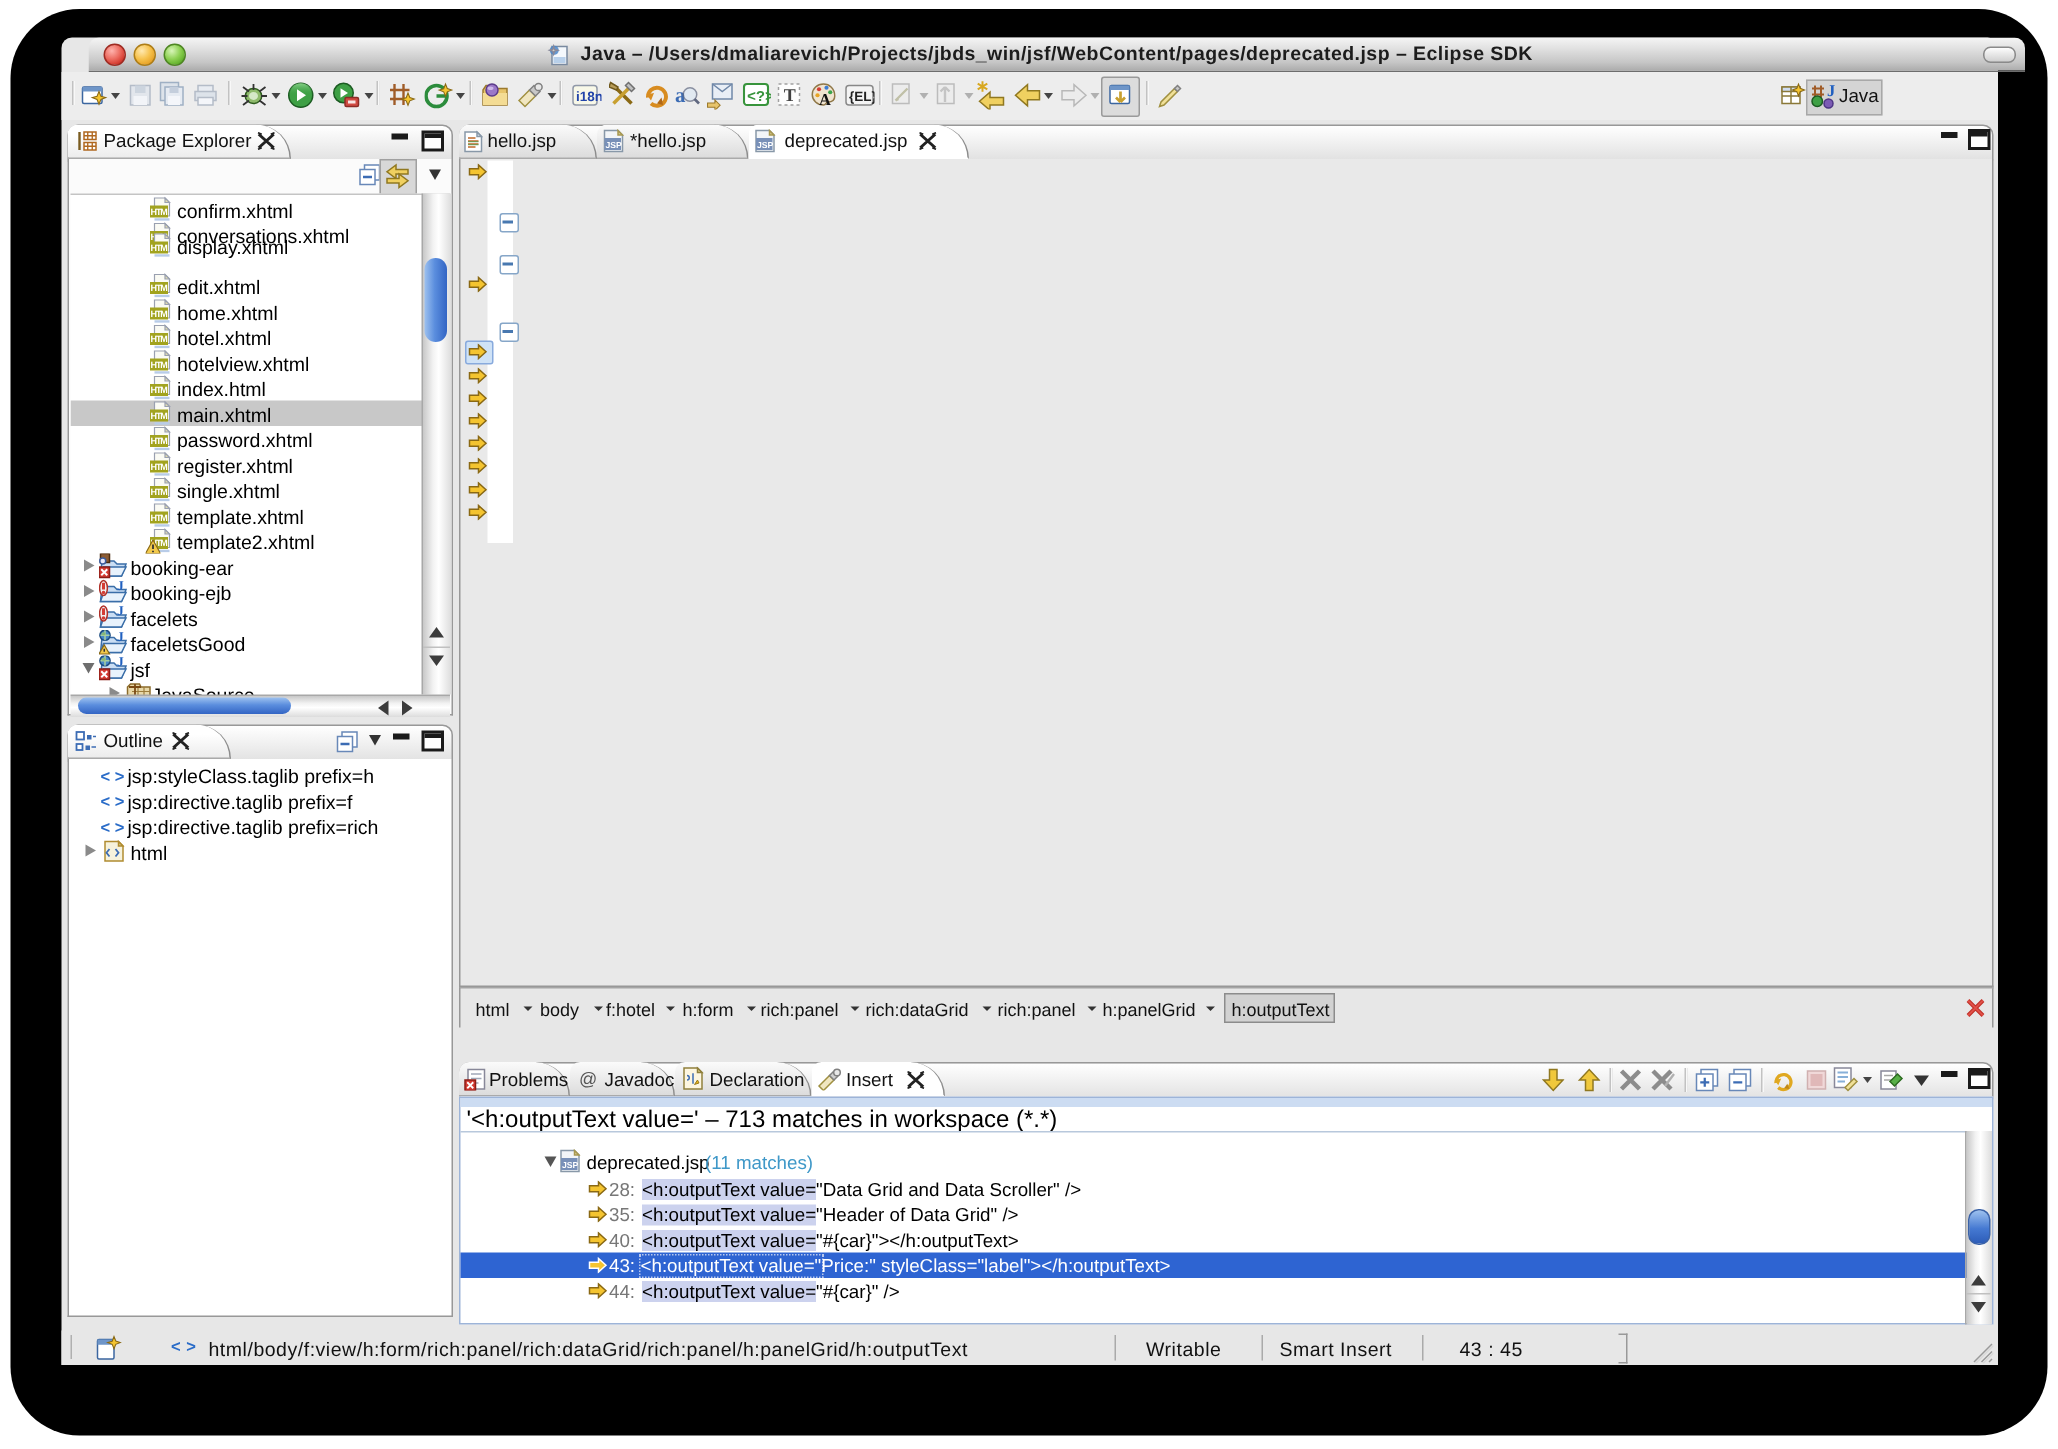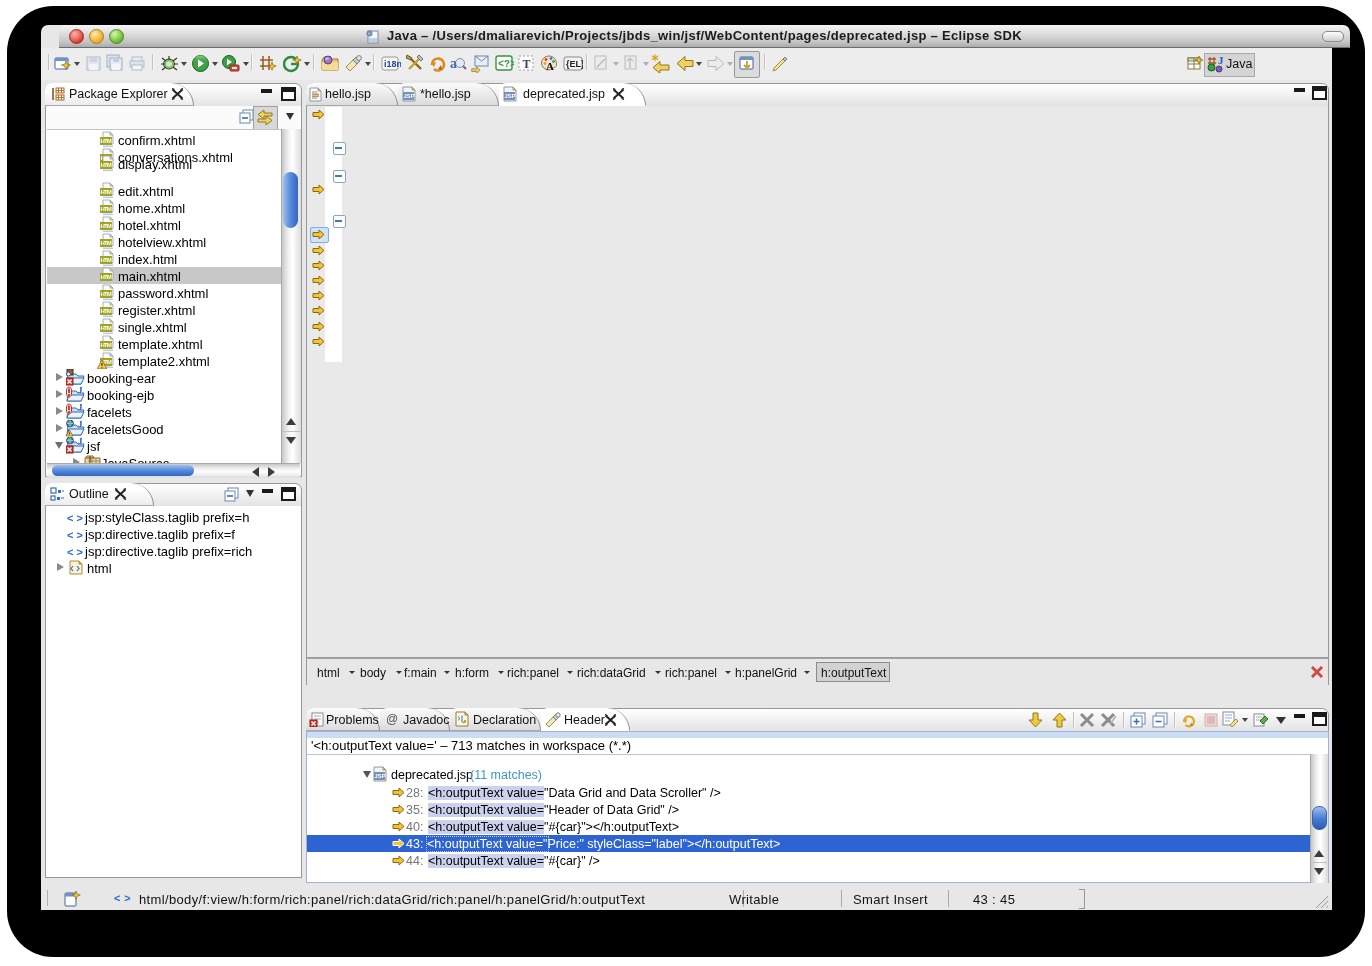--- a/index.html
+++ b/index.html
@@ -677,21 +677,21 @@
         </svg>
       <svg style="left:5px;top:230px" width="13" height="11" viewBox="0 0 13 11">
           <path d="M1 3.5h6V1l5 4.5L7 10V7.5H1z" fill="#f4c430" stroke="#8a6914" stroke-width="1"></path>
         </svg>
     </div>
     <div id="breadcrumb">
       <span class="bc-item" style="left:10px">html</span>
         <i class="bc-drop" style="left:42px"></i>
       <span class="bc-item" style="left:53px">body</span>
         <i class="bc-drop" style="left:89px"></i>
-      <span class="bc-item" style="left:97px">f:main</span>
+      <span class="bc-item" style="left:97px">f:hotel</span>
         <i class="bc-drop" style="left:137px"></i>
       <span class="bc-item" style="left:148px">h:form</span>
         <i class="bc-drop" style="left:191px"></i>
       <span class="bc-item" style="left:200px">rich:panel</span>
         <i class="bc-drop" style="left:260px"></i>
       <span class="bc-item" style="left:270px">rich:dataGrid</span>
         <i class="bc-drop" style="left:348px"></i>
       <span class="bc-item" style="left:358px">rich:panel</span>
         <i class="bc-drop" style="left:418px"></i>
       <span class="bc-item" style="left:428px">h:panelGrid</span>
@@ -724,21 +724,21 @@
         <path d="M10 1l3 3h-3z" fill="#e4d890" stroke="#90803c"></path>
         <path d="M3 6c2 0 2 3 0 3m4-4.5v7" stroke="#3c6cb4" fill="none"></path>
         <path d="M8 12l3-1-1-2z" fill="#e8b820" stroke="#907010" stroke-width="0.6"></path>
       </svg>
     <span class="abs" style="left:167px;top:5px;font-size:12.5px;color:#111;">Declaration</span>
     <svg style="left:239px;top:4px" width="16" height="15" viewBox="0 0 16 15">
         <path d="M1 12l7-7 3 3-7 7z" fill="#f0e6c0" stroke="#a09040"></path>
         <path d="M8 5l2.5-2.5 3 3L11 8z" fill="#d0d0d0" stroke="#808080"></path>
         <circle cx="13" cy="3" r="2.2" fill="#e8e8e8" stroke="#808080"></circle>
       </svg>
-    <span class="abs" style="left:258px;top:5px;font-size:12.5px;color:#111;">Header</span>
+    <span class="abs" style="left:258px;top:5px;font-size:12.5px;color:#111;">Insert</span>
     <svg style="left:298px;top:6px" width="13" height="12" viewBox="0 0 13 12">
         <path d="M1.5 1.5L11.5 10.5M11.5 1.5L1.5 10.5" stroke="#222" stroke-width="2"></path>
         <path d="M1 0.5l2.5 1M12 0.5l-2.5 1M1 11.5l2.5-1M12 11.5l-2.5-1" stroke="#222" stroke-width="1.2"></path>
       </svg>
 
     <svg style="left:722px;top:4px" width="15" height="16" viewBox="0 0 15 16">
         <path d="M5 1h5v7h4l-6.5 7L1 8h4z" fill="#f0c83c" stroke="#907820"></path>
       </svg>
     <svg style="left:746px;top:4px" width="15" height="16" viewBox="0 0 15 16">
         <path d="M5 15h5V8h4L7.5 1 1 8h4z" fill="#f0c83c" stroke="#907820"></path>
@@ -783,21 +783,21 @@
         <path d="M3 5h6M3 8h6" stroke="#a8a8a8"></path>
         <path d="M7 9l5-5 3 3-5 5z" fill="#58b048" stroke="#2c6c20"></path>
       </svg>
     <div class="tri-d" style="left:970px;top:9px;border-top-color:#333;border-left-width:5px;border-right-width:5px;border-top-width:7px;"></div>
     <div class="minmax" style="left:988px;top:6px;"></div>
     <div class="maxbox" style="left:1006px;top:4px;">
         <i></i>
       </div>
     <div id="bt-body">
       <div class="abs" style="left:0;top:0;width:1021px;height:6px;background:#ccdcf2;"></div>
-      <div class="abs" style="left:4px;top:6px;font-size:13px;color:#000;white-space:nowrap;">'&lt;h:outputText value=' – 713 matches in workspace (*.*)</div>
+      <div class="abs" style="left:4px;top:6px;font-size:16px;color:#000;white-space:nowrap;">'&lt;h:outputText value=' – 713 matches in workspace (*.*)</div>
       <div class="abs" style="left:0;top:22px;width:1021px;height:1px;background:#b8c8dc;"></div>
       <div class="srow" style="top:34px">
           <div class="tri-d" style="left:56px;top:5px;border-top-color:#555;"></div>
           <svg style="left:66px;top:0px" width="14" height="16" viewBox="0 0 14 16">
             <path d="M1 1h9l3 3v11H1z" fill="#f2f5f8" stroke="#8898a8"></path>
             <path d="M10 1l3 3h-3z" fill="#d8cc90" stroke="#a89850"></path>
             <rect x="1" y="6" width="11" height="8" fill="#7890b8"></rect>
             <text x="1.6" y="12.4" font-family="Liberation Sans" font-size="5.8" font-weight="bold" fill="#fff">JSP</text>
           </svg>
           <span style="left:84px">deprecated.jsp</span>
@@ -848,21 +848,21 @@
   <div id="status">
     <div class="abs" style="left:6px;top:3px;width:1px;height:16px;background:#b0b0b0;"></div>
     <svg style="left:22px;top:2px" width="19" height="19" viewBox="0 0 19 19">
         <rect x="2" y="4" width="11" height="13" rx="1" fill="#fff" stroke="#3b66a0"></rect>
         <rect x="2" y="4" width="11" height="3.5" fill="#6e95c8"></rect>
         <path d="M13 2l1.2 3L17.2 6l-3 1.2L13 10.2l-1.2-3L8.8 6l3-.8z" fill="#f4c430" stroke="#8a6914" stroke-width="0.7"></path>
       </svg>
     <span class="abs" style="left:73px;top:5px;color:#2a6cc8;font-weight:bold;font-size:11px;">&lt;&nbsp;&gt;</span>
     <span class="abs" style="left:98px;top:5px;">html/body/f:view/h:form/rich:panel/rich:dataGrid/rich:panel/h:panelGrid/h:outputText</span>
     <div class="ssep" style="left:702px"></div>
-    <span class="abs" style="left:688px;top:5px;">Writable</span>
+    <span class="abs" style="left:723px;top:5px;">Writable</span>
     <div class="ssep" style="left:800px"></div>
     <span class="abs" style="left:812px;top:5px;">Smart Insert</span>
     <div class="ssep" style="left:907px"></div>
     <span class="abs" style="left:932px;top:5px;">43 : 45</span>
     <div class="abs" style="left:1038px;top:2px;width:5px;height:18px;border:1px solid #999;border-left:none;"></div>
     <svg style="left:1272px;top:6px" width="16" height="16" viewBox="0 0 16 16">
         <path d="M15 3L3 15M15 8L8 15M15 13l-2 2" stroke="#9a9a9a" stroke-width="1"></path>
         <path d="M16 4L4 16M16 9L9 16" stroke="#d8d8d8" stroke-width="1"></path>
       </svg>
   </div>

